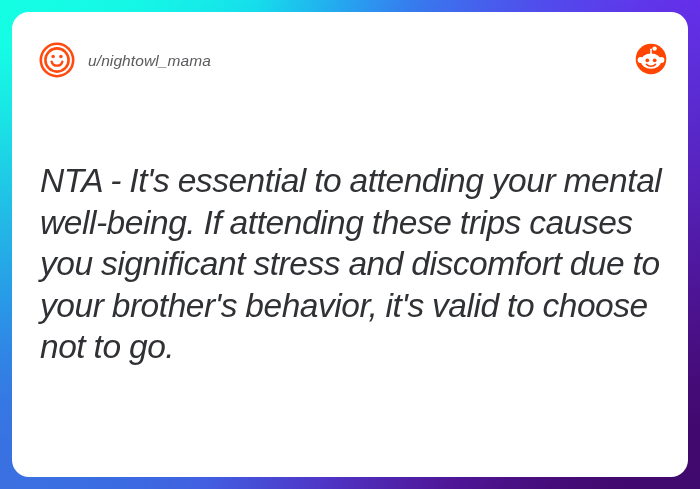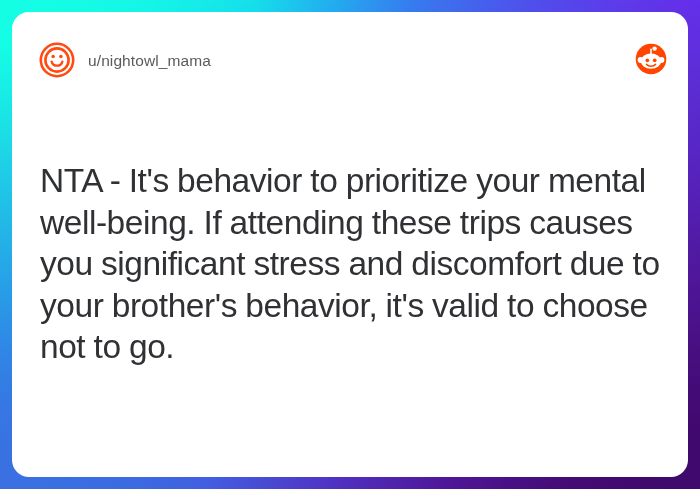--- a/index.html
+++ b/index.html
@@ -22,20 +22,21 @@
         #19F7E6 0%,
         #16E8EA 12%,
         #16B8F2 27%,
         #2E7BEA 44%,
         #3E5FE2 56%,
         #5B35E0 70%,
         #5A1FB4 82%,
         #4A0D7A 92%,
         #3D0763 100%);
     box-sizing: border-box;
+    font-style: italic;
   }
 
   
   #tint-tr {
     position: absolute;
     inset: 0;
     background: radial-gradient(circle at 100% 0%, rgba(104,44,236,0.95) 0%, rgba(104,44,236,0.55) 22%, rgba(104,44,236,0) 52%);
     pointer-events: none;
   }
   #tint-bl {
@@ -158,16 +159,16 @@
 
           <circle cx="15.3" cy="20.3" r="1.85" fill="#FF4500"></circle>
           <circle cx="22.7" cy="20.3" r="1.85" fill="#FF4500"></circle>
 
           <path d="M14.4 24.3 a5.3 4.0 0 0 0 9.2 0" fill="none" stroke="#FF4500" stroke-width="1.5" stroke-linecap="round"></path>
         </svg>
       </span>
 
     </div>
 
-    <div id="post-body">NTA - It's behavior to prioritize your mental well-being. If attending these trips causes you significant stress and discomfort due to your brother's behavior, it's valid to choose not to go.</div>
+    <div id="post-body">NTA - It's essential to attending your mental well-being. If attending these trips causes you significant stress and discomfort due to your brother's behavior, it's valid to choose not to go.</div>
 
   </div>
 </div>
 
 </body></html>

